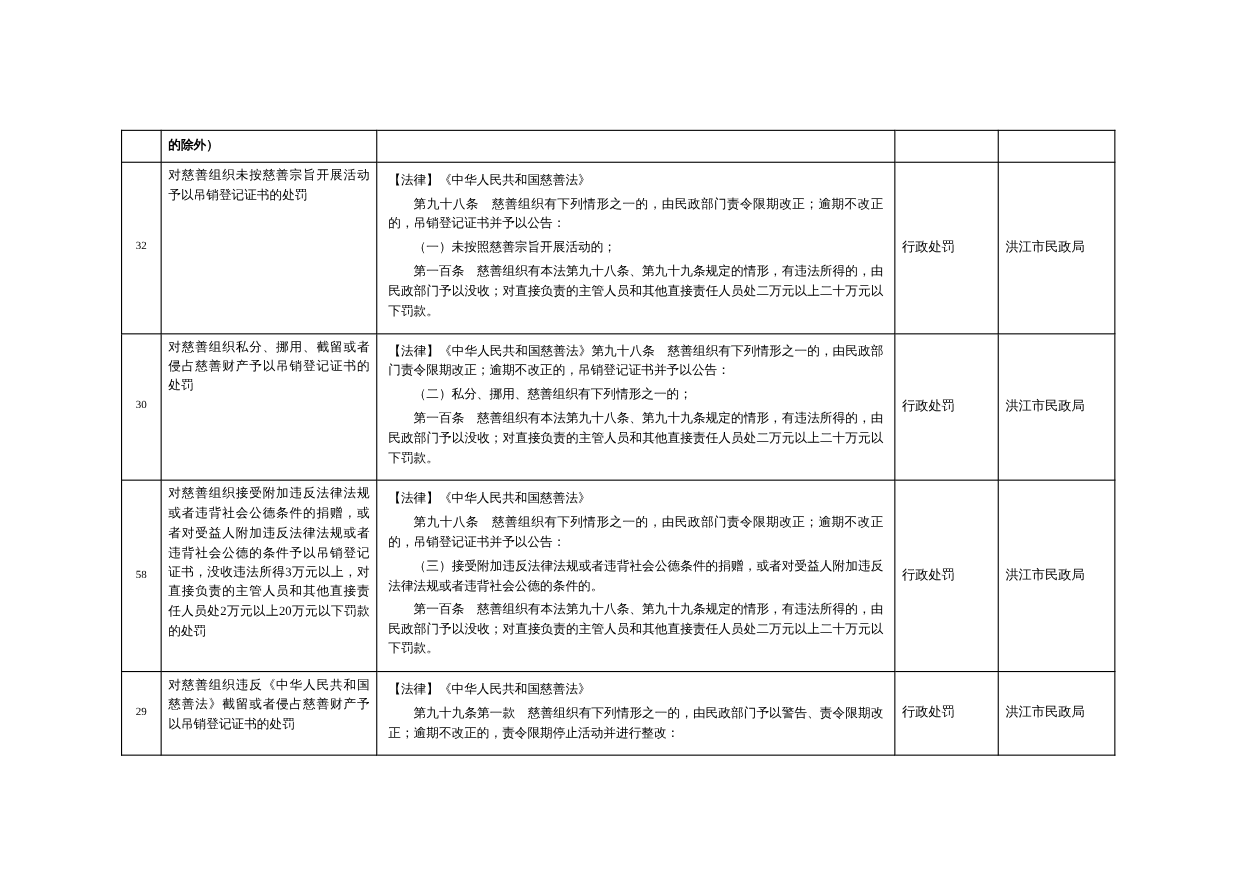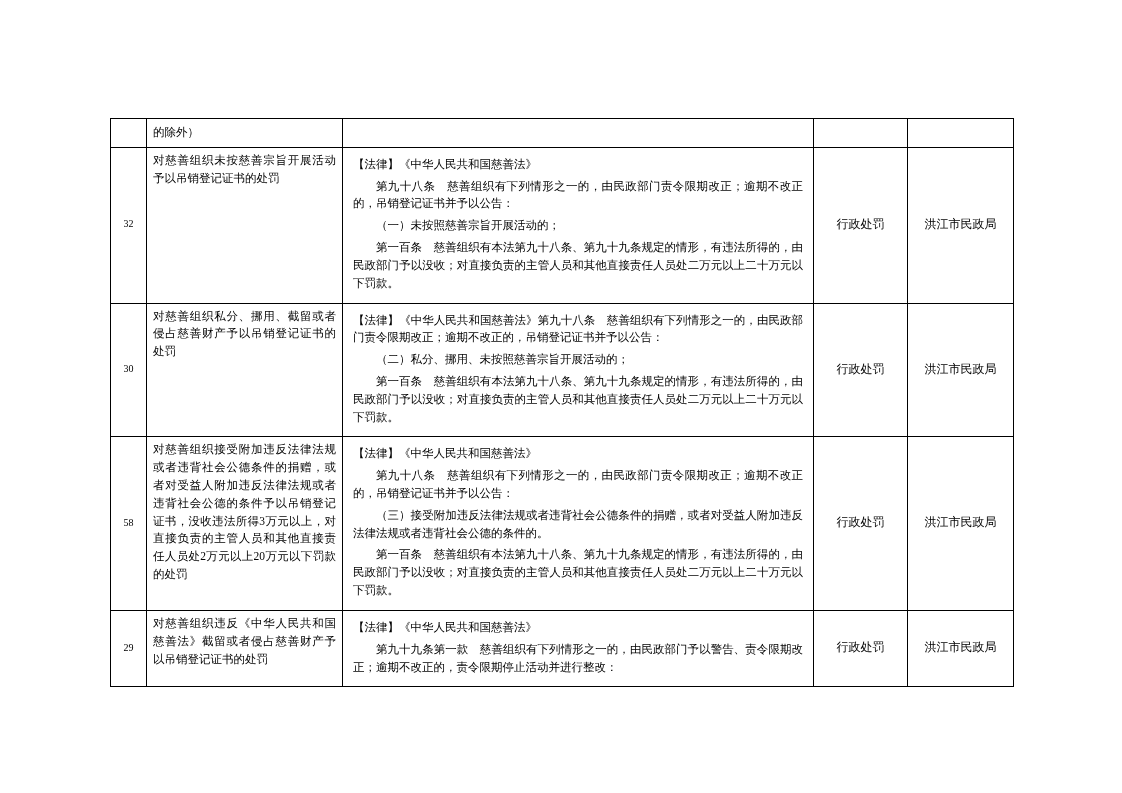--- a/index.html
+++ b/index.html
@@ -49,34 +49,34 @@
   }
   td.item {
     text-align: justify;
     text-justify: inter-ideograph;
   }
   td.basis {
     text-align: justify;
     text-justify: inter-ideograph;
   }
   td.type, td.org {
-    text-align: center;
     vertical-align: middle;
     font-size: 12px;
     white-space: nowrap;
   }
   .basis p {
     margin: 4px;
   }
   .basis p.ind {
     text-indent: 2em;
   }
   .cont-row td {
     padding-top: 5px;
     padding-bottom: 5px;
+    font-weight: bold;
   }
   .blank { }
 </style>
 </head>
 <body>
 
 <div class="page">
   <table class="doc-table">
     <colgroup>
       <col class="col-idx">
@@ -103,21 +103,21 @@
             <p class="ind">第一百条　慈善组织有本法第九十八条、第九十九条规定的情形，有违法所得的，由民政部门予以没收；对直接负责的主管人员和其他直接责任人员处二万元以上二十万元以下罚款。</p>
           </td>
           <td class="type">行政处罚</td>
           <td class="org">洪江市民政局</td>
         </tr>
         <tr>
           <td class="idx">30</td>
           <td class="item">对慈善组织私分、挪用、截留或者侵占慈善财产予以吊销登记证书的处罚</td>
           <td class="basis">
             <p>【法律】《中华人民共和国慈善法》第九十八条　慈善组织有下列情形之一的，由民政部门责令限期改正；逾期不改正的，吊销登记证书并予以公告：</p>
-            <p class="ind">（二）私分、挪用、未按照慈善宗旨开展活动的；</p>
+            <p class="ind">（二）私分、挪用、慈善组织有下列情形之一的；</p>
             <p class="ind">第一百条　慈善组织有本法第九十八条、第九十九条规定的情形，有违法所得的，由民政部门予以没收；对直接负责的主管人员和其他直接责任人员处二万元以上二十万元以下罚款。</p>
           </td>
           <td class="type">行政处罚</td>
           <td class="org">洪江市民政局</td>
         </tr>
         <tr>
           <td class="idx">58</td>
           <td class="item">对慈善组织接受附加违反法律法规或者违背社会公德条件的捐赠，或者对受益人附加违反法律法规或者违背社会公德的条件予以吊销登记证书，没收违法所得3万元以上，对直接负责的主管人员和其他直接责任人员处2万元以上20万元以下罚款的处罚</td>
           <td class="basis">
             <p>【法律】《中华人民共和国慈善法》</p>

